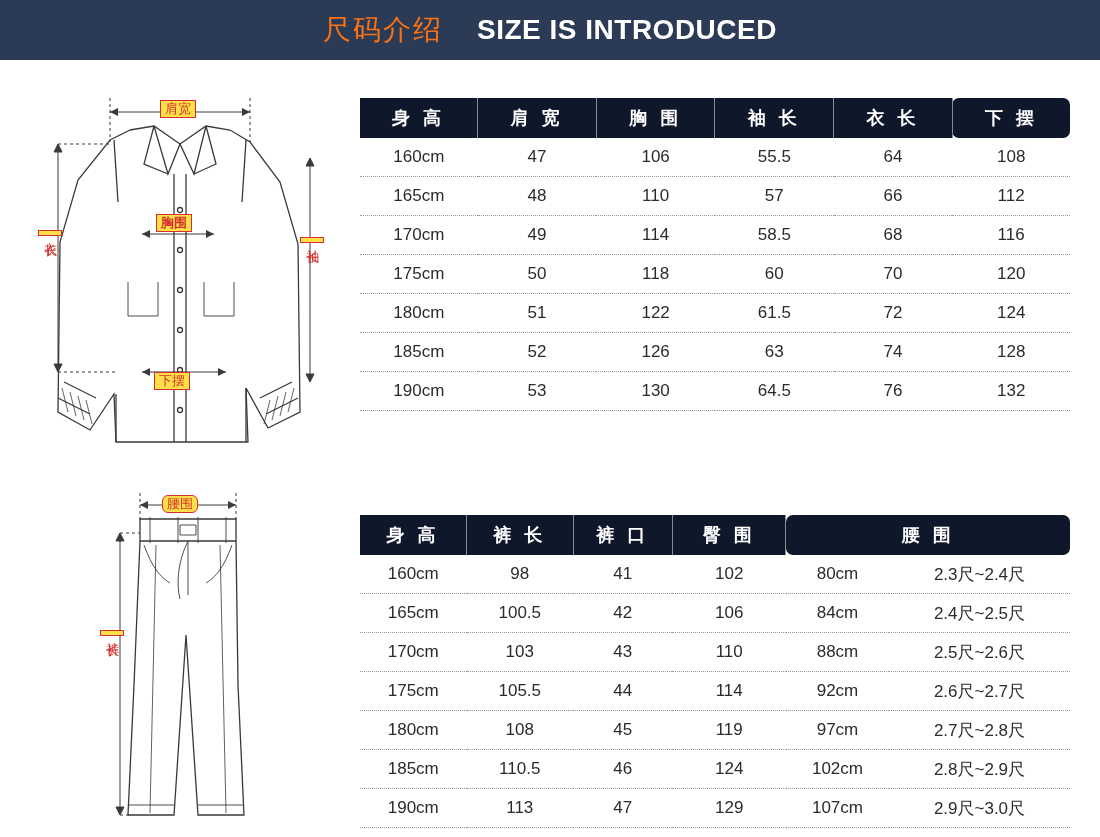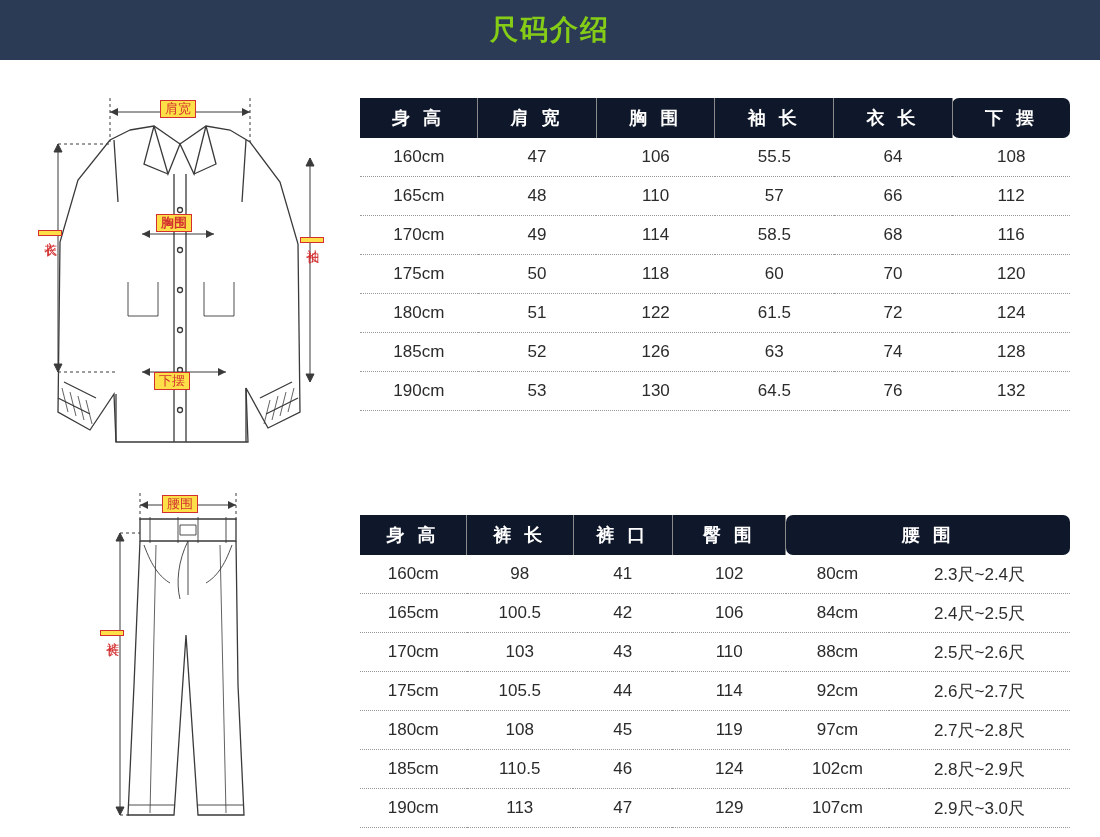--- a/index.html
+++ b/index.html
@@ -11,21 +11,21 @@
     overflow:hidden;
     position:relative;
   }
   .header{
     width:1100px;height:60px;
     background:#2b3a55;
     display:flex;align-items:center;justify-content:center;
     box-sizing:border-box;
   }
   .header .title-cn{
-    color:#84cc16;font-size:28px;font-weight:bold;letter-spacing:2px;
+    color:#f97316;font-size:28px;font-weight:normal;letter-spacing:2px;
   }
   .header .title-en{
     color:#ffffff;font-size:28px;font-weight:bold;margin-left:34px;letter-spacing:0.5px;
   }
 
   .section{
     position:relative;
     width:1100px;
     box-sizing:border-box;
   }
@@ -88,20 +88,21 @@
     letter-spacing:1px;
   }
   .anno{position:absolute;}
   svg{display:block;}
 </style>
 </head>
 <body>
 
 <div class="header">
   <span class="title-cn">尺码介绍</span>
+  <span class="title-en">SIZE IS INTRODUCED</span>
 </div>
 
 <div class="section top-section">
 
   <div class="figure fig-top">
     <svg width="320" height="370" viewBox="0 0 320 370">
       <g fill="none" stroke="#3a3a3a" stroke-width="1.3">
 
         <path d="M112 48 L92 58 L60 98 L42 160 L40 330 L72 348 L96 312 L98 360 L230 360 L228 306 L250 346 L282 330 L280 162 L262 100 L232 60 L212 48
                  L188 44 L162 62 L136 44 Z"></path>
@@ -264,21 +265,21 @@
         <path d="M112 18 L112 46 M208 18 L208 46" stroke-dasharray="3,3"></path>
         <path d="M112 30 L208 30"></path>
         <path d="M112 30 l8 -4 v8 z" fill="#3a3a3a" stroke="none"></path>
         <path d="M208 30 l-8 -4 v8 z" fill="#3a3a3a" stroke="none"></path>
 
         <path d="M92 58 L92 340 M92 58 l-4 8 h8 z M92 340 l-4 -8 h8 z" fill="#3a3a3a"></path>
         <path d="M92 58 L112 58" stroke-dasharray="3,3" fill="none"></path>
         <path d="M92 340 L102 340" stroke-dasharray="3,3" fill="none"></path>
       </g>
     </svg>
-    <span class="anno lbl" style="left:134px;top:20px;">腰围</span>
+    <span class="anno lbl" style="left:134px;top:20px;border-radius:6px;">腰围</span>
     <span class="anno lbl lbl-v" style="left:72px;top:155px;">裤长</span>
   </div>
 
   <div class="table-wrap tbl-bottom">
     <table>
       <thead>
         <tr>
           <th style="width:15%">身 高</th>
           <th style="width:15%">裤 长</th>
           <th style="width:14%">裤 口</th>

